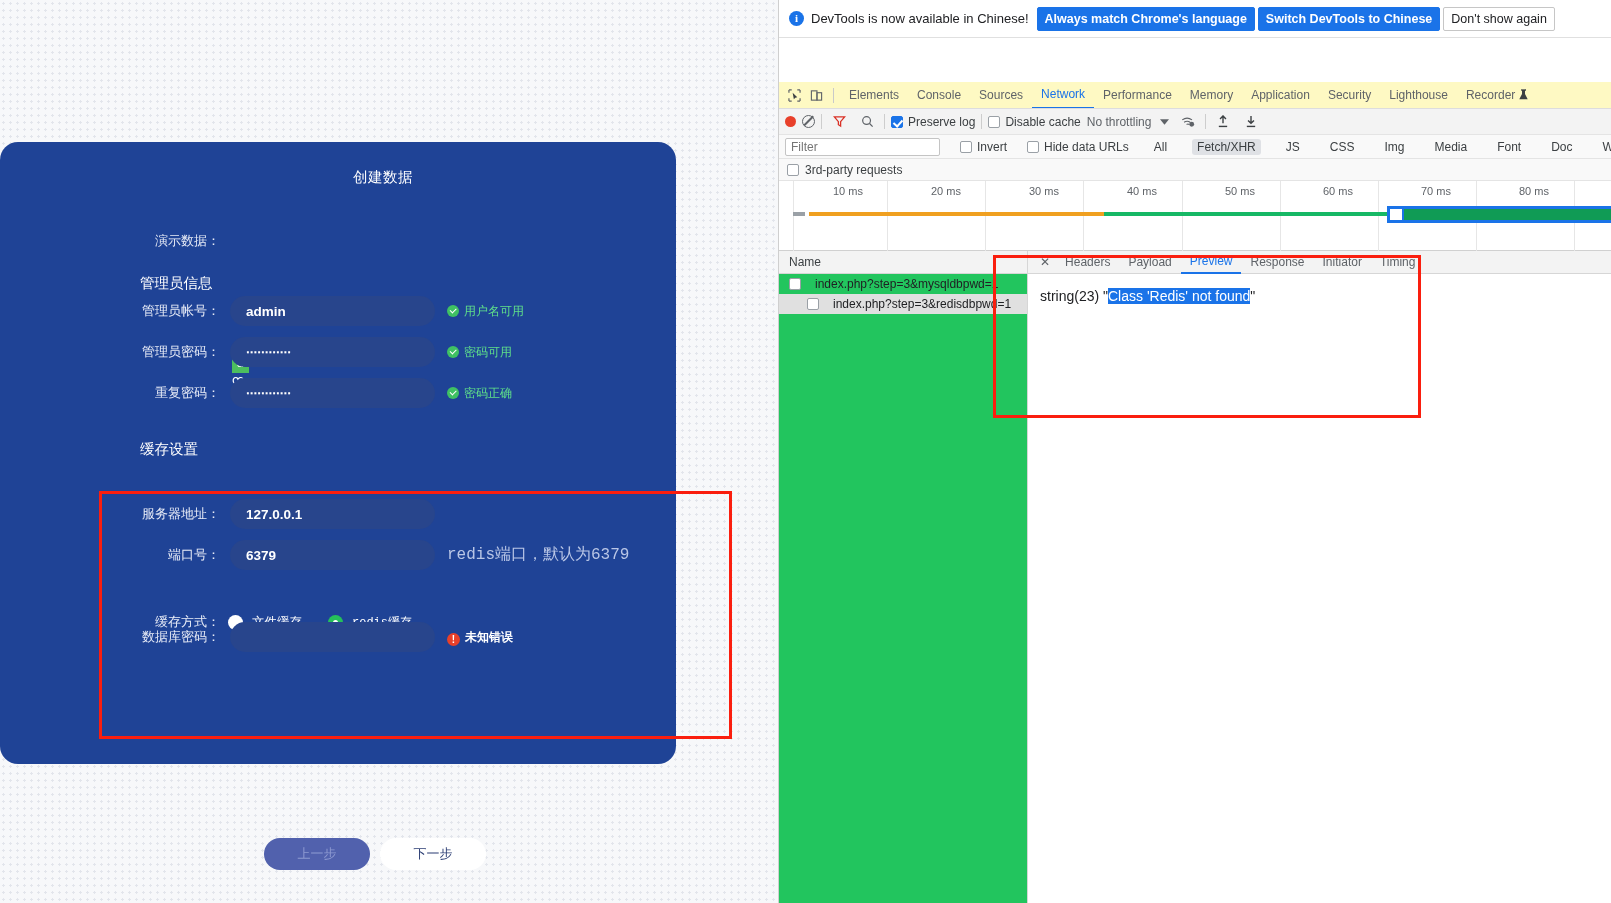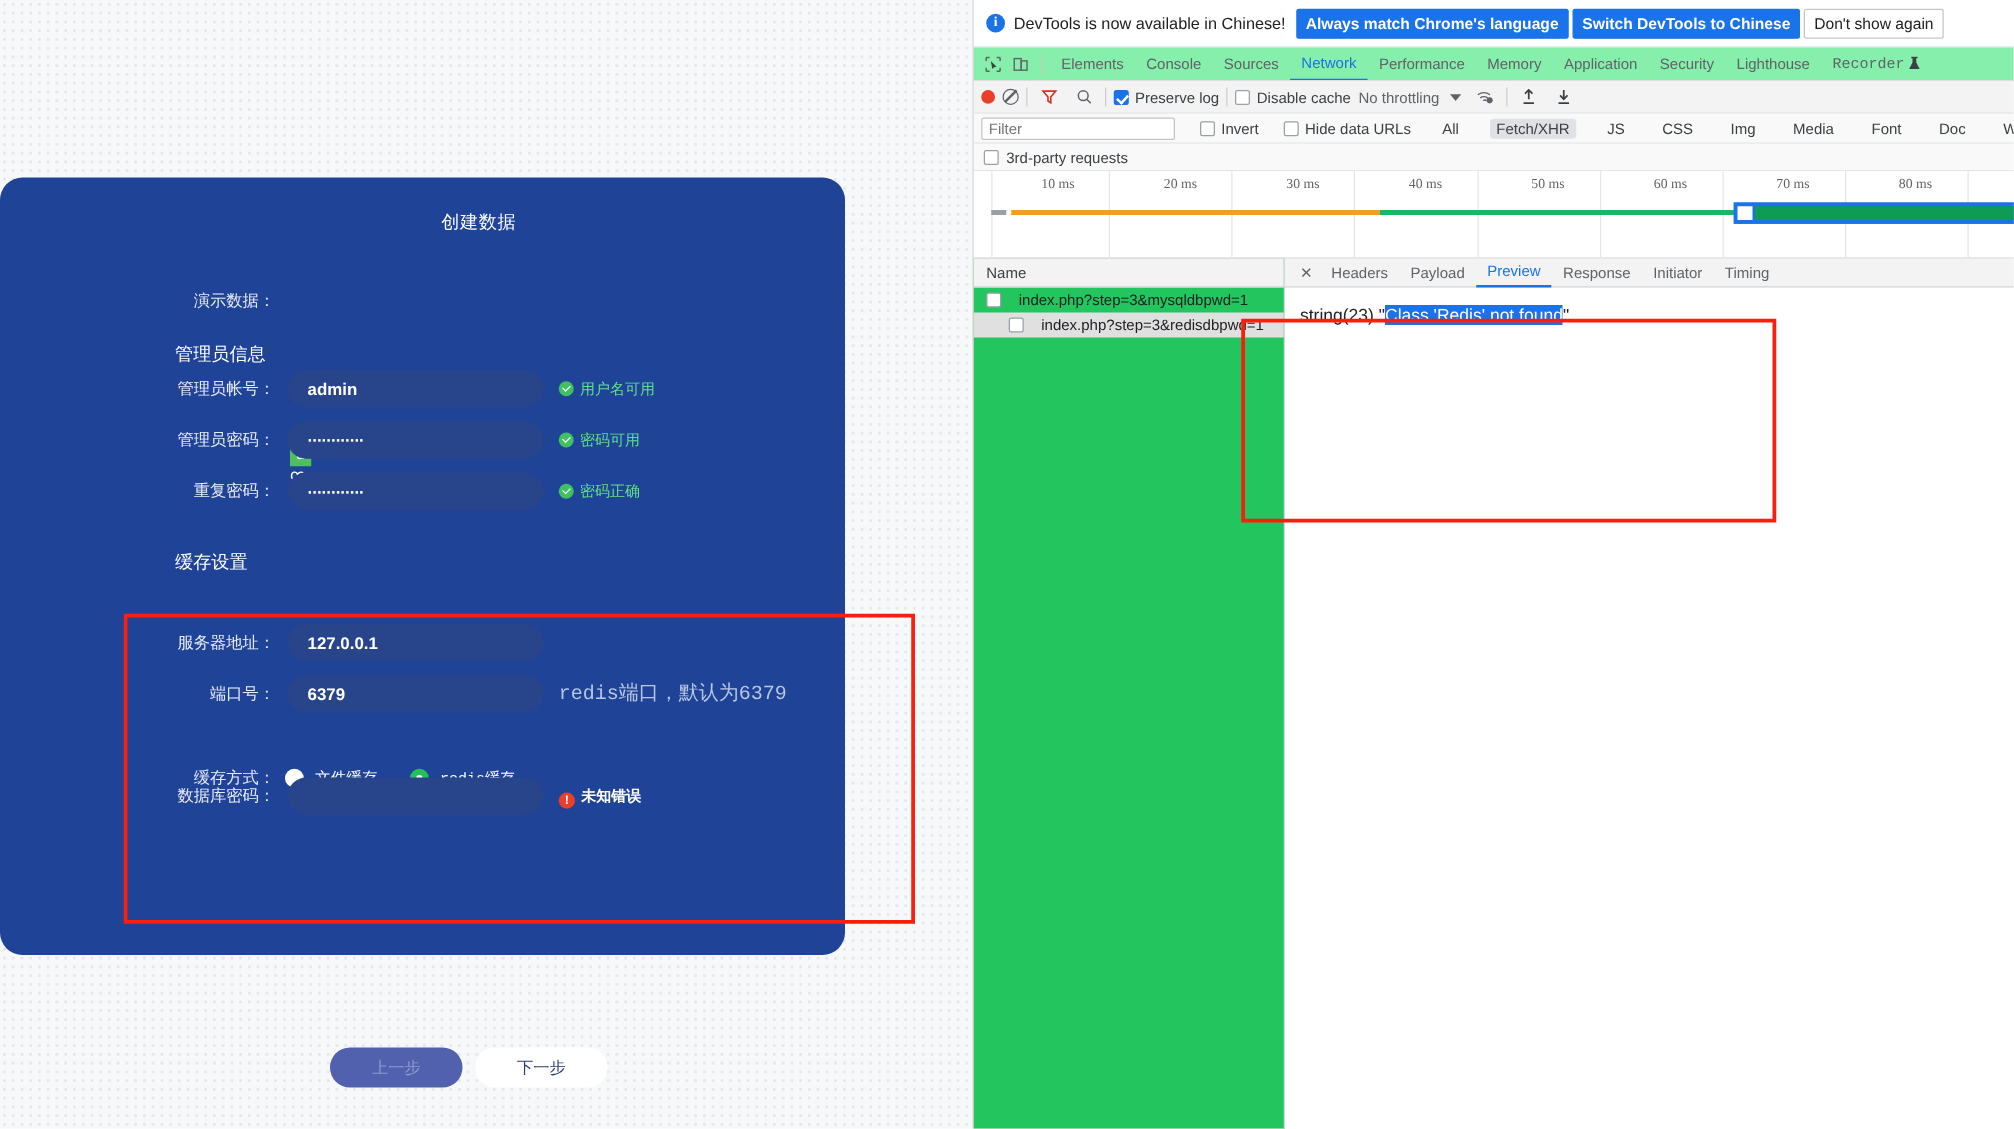--- a/index.html
+++ b/index.html
@@ -133,22 +133,22 @@
   .nbtn {
     height: 24px; padding: 0 7px; font-size: 12.5px; border-radius: 2px;
     display: inline-flex; align-items: center; cursor: pointer; margin-right: 3px;
     font-family: "Liberation Sans", sans-serif;
   }
   .nbtn.primary { background: #1a73e8; color: #ffffff; border: 1px solid #1a73e8; font-weight: bold; }
   .nbtn.ghost { background: #ffffff; color: #202124; border: 1px solid #c6c6c6; }
 
   
   #dt-tabs {
-    height: 27px; border-bottom: 1px solid #dddddd; background: #86efac;
-    display: flex; align-items: center; padding-left: 4px; white-space: nowrap; overflow: hidden;
+    height: 27px; border-bottom: 1px solid #dddddd; background: #fef9c3;
+    display: flex; align-items: center; padding-left: 4px; white-space: nowrap; overflow: hidden; margin-top: 44px;
   }
   .dt-icon-btn {
     width: 22px; height: 22px; display: inline-flex; align-items: center; justify-content: center;
     cursor: pointer; flex: none;
   }
   .tabsep { width: 1px; height: 15px; background: #c9c9c9; margin: 0 6px; flex: none; }
   .dt-tab {
     height: 27px; padding: 0 9px; display: inline-flex; align-items: center;
     color: #5f6368; font-size: 12px; cursor: pointer; flex: none;
   }
@@ -194,21 +194,21 @@
   .ftype { font-size: 12px; color: #3c4043; cursor: pointer; padding: 1px 5px; border-radius: 3px; flex: none; }
   .ftype.sel { background: #dfe1e5; }
 
   
   #dt-thirdparty {
     height: 22px; border-bottom: 1px solid #e4e4e4; background: #f9f9f9;
     display: flex; align-items: center; padding-left: 8px; gap: 6px;
   }
 
   
-  #dt-overview { height: 70px; border-bottom: 1px solid #d0d0d0; background: #ffffff; position: relative; font-family: Liberation Serif, serif; }
+  #dt-overview { height: 70px; border-bottom: 1px solid #d0d0d0; background: #ffffff; position: relative; }
   .ov-tick {
     position: absolute; top: 0; height: 70px; border-right: 1px solid #e6e6e6;
   }
   .ov-lab { position: absolute; top: 4px; font-size: 11px; color: #5f6368; }
   .bar { position: absolute; height: 4px; }
 
   
   #dt-split { display: flex; height: calc(903px - 38px - 27px - 26px - 24px - 22px - 70px); }
   #dt-namecol { width: 249px; border-right: 1px solid #d6d6d6; background: #22c55e; }
   .nm-head {
@@ -348,21 +348,21 @@
       <span class="tabsep"></span>
       <span class="dt-tab">Elements</span>
       <span class="dt-tab">Console</span>
       <span class="dt-tab">Sources</span>
       <span class="dt-tab active">Network</span>
       <span class="dt-tab">Performance</span>
       <span class="dt-tab">Memory</span>
       <span class="dt-tab">Application</span>
       <span class="dt-tab">Security</span>
       <span class="dt-tab">Lighthouse</span>
-      <span class="dt-tab" style="padding-right:2px;font-family:Liberation Mono, monospace;">Recorder</span>
+      <span class="dt-tab" style="padding-right:2px;">Recorder</span>
       <span class="dt-icon-btn" style="width:12px;">
         <svg width="11" height="12" viewBox="0 0 11 12">
             <path d="M4 1v4L1.3 10.2h8.4L7 5V1z" fill="#3c4043"></path>
             <path d="M3 1h5" stroke="#3c4043" stroke-width="1.3"></path>
           </svg>
       </span>
     </div>
 
     <div id="dt-nettools">
       <span class="rec-dot"></span>

